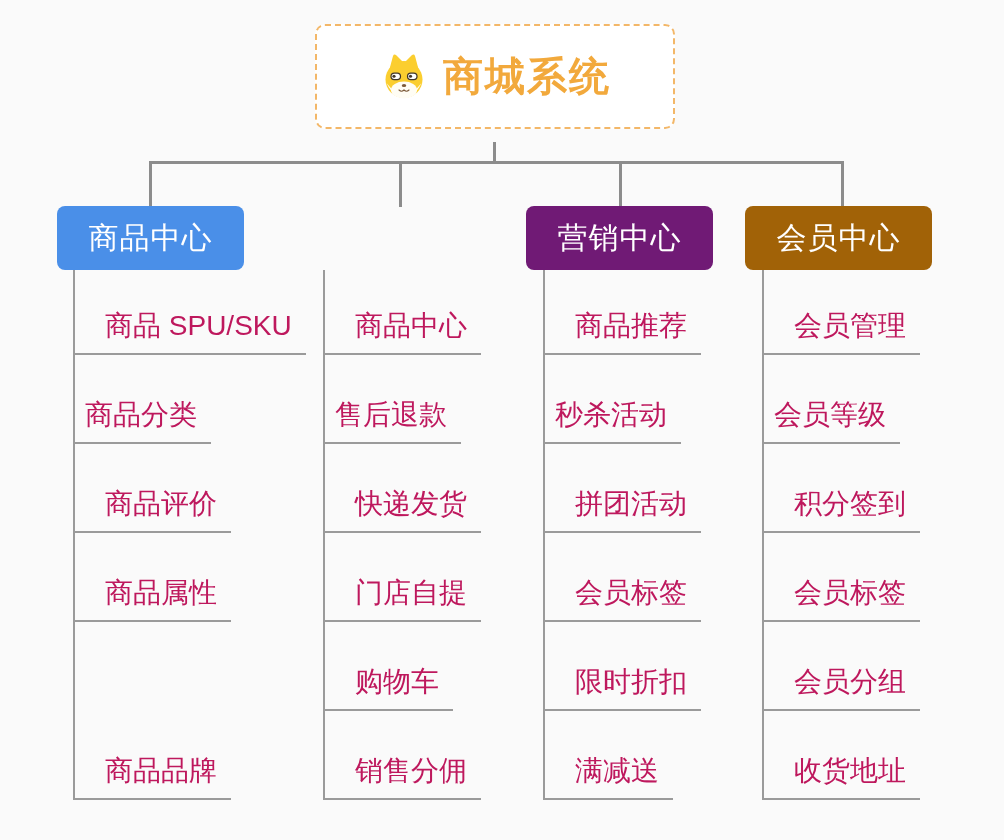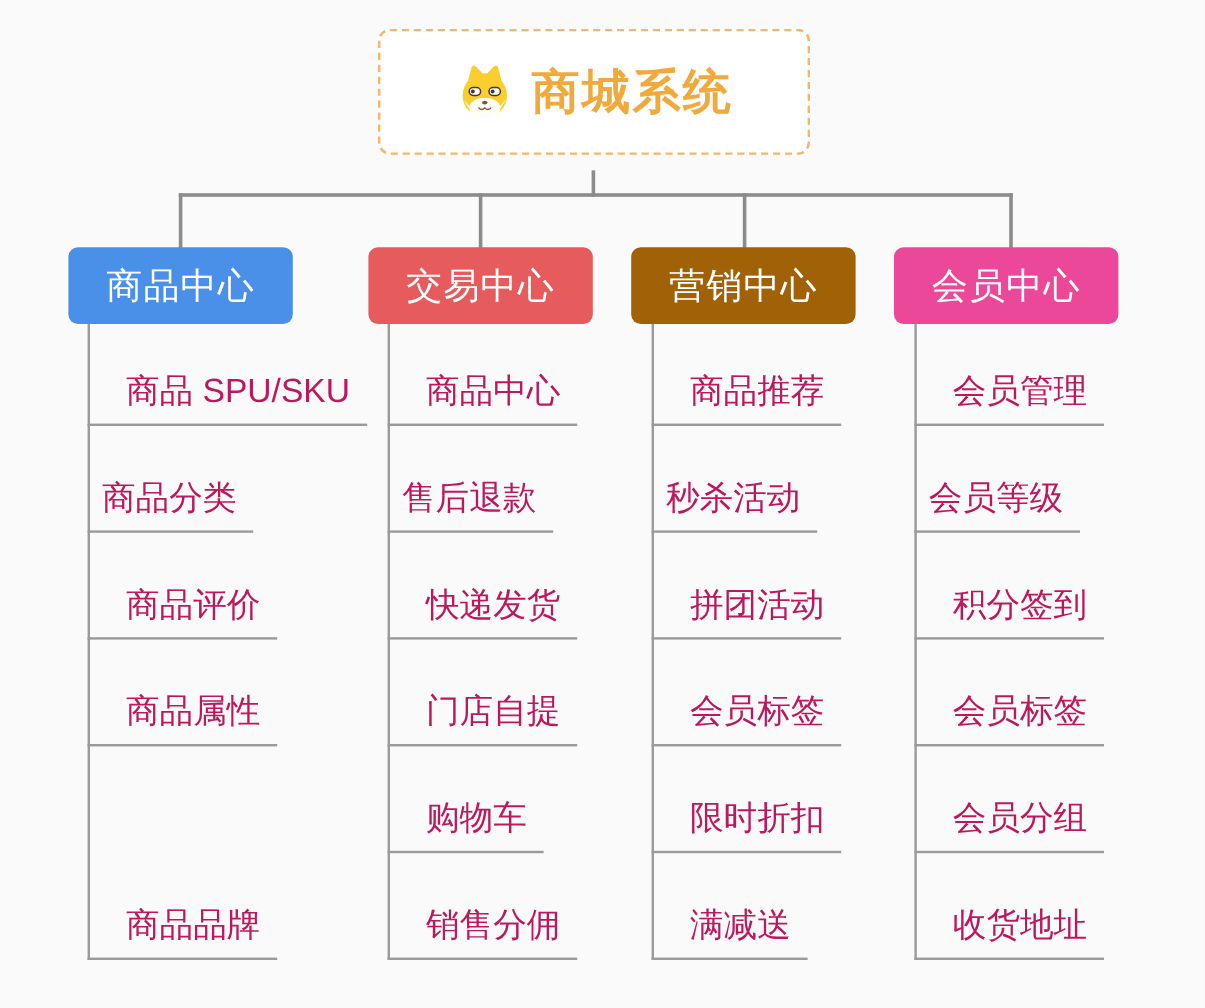--- a/index.html
+++ b/index.html
@@ -59,23 +59,22 @@
   </div>
 
   <div class="line stub-v"></div>
   <div class="line rail-h"></div>
   <div class="line drop-v drop-1"></div>
   <div class="line drop-v drop-2"></div>
   <div class="line drop-v drop-3"></div>
   <div class="line drop-v drop-4"></div>
 
   <div class="branch-box bx-1" style="background-color: rgb(74, 143, 232);">商品中心</div>
-  <div class="branch-box bx-2" style="background-color: rgb(230, 91, 91);">交易中心</div>
-  <div class="branch-box bx-3" style="background-color: #a16207;">营销中心</div>
-  <div class="branch-box bx-4" style="background-color: #ec4899;">会员中心</div>
+  <div class="branch-box bx-3" style="background-color: #701a75;">营销中心</div>
+  <div class="branch-box bx-4" style="background-color: #a16207;">会员中心</div>
 
   <div class="col col-1">
     <div class="trunk"></div>
     <div class="item r0">商品 SPU/SKU</div>
     <div class="item r1">商品分类</div>
     <div class="item r2">商品评价</div>
     <div class="item r3">商品属性</div>
     <div class="item r5">商品品牌</div>
   </div>
 

